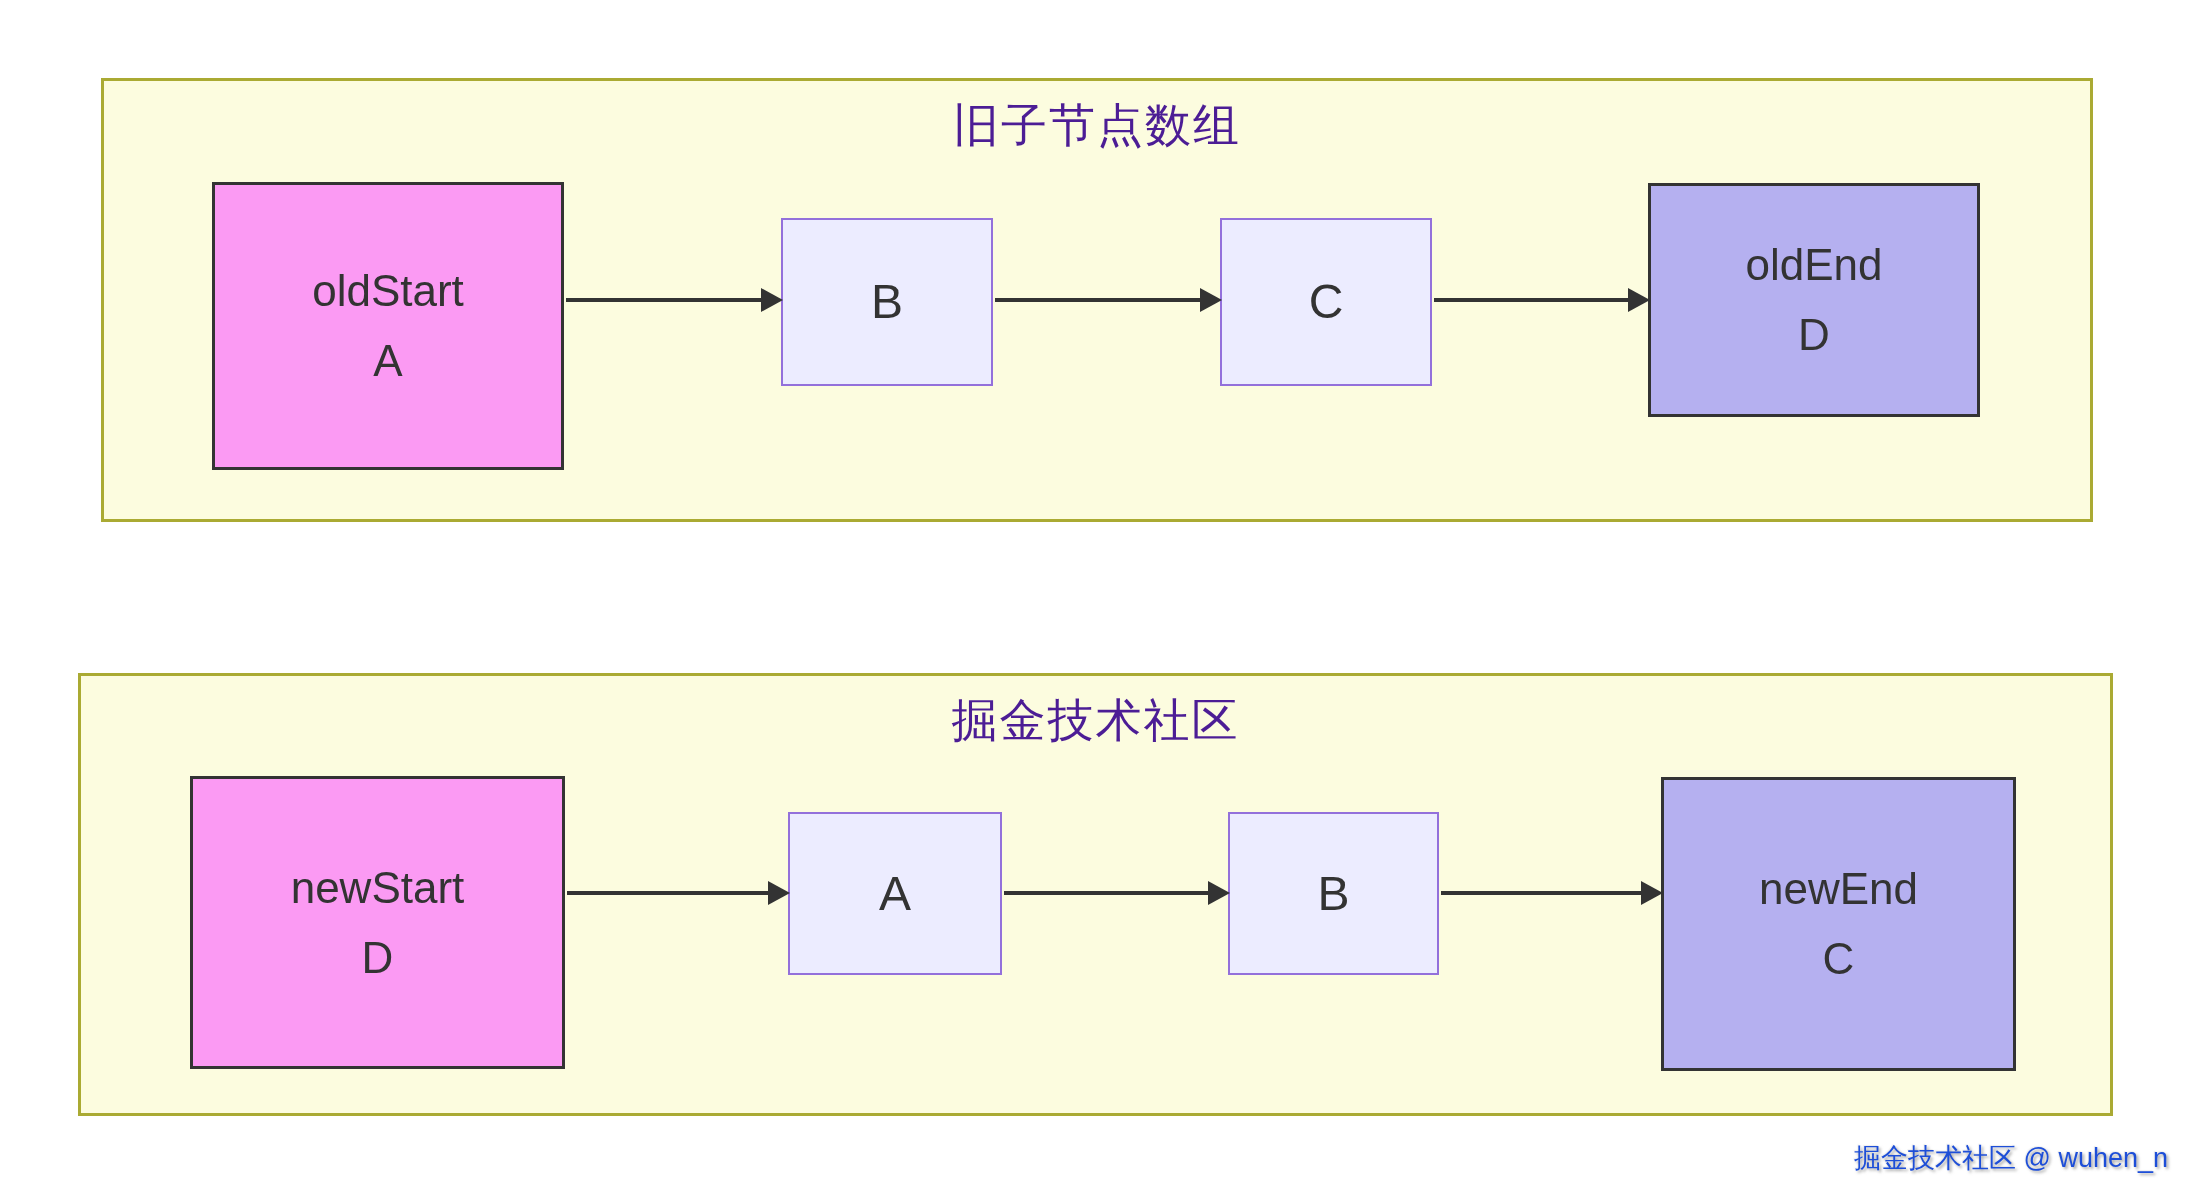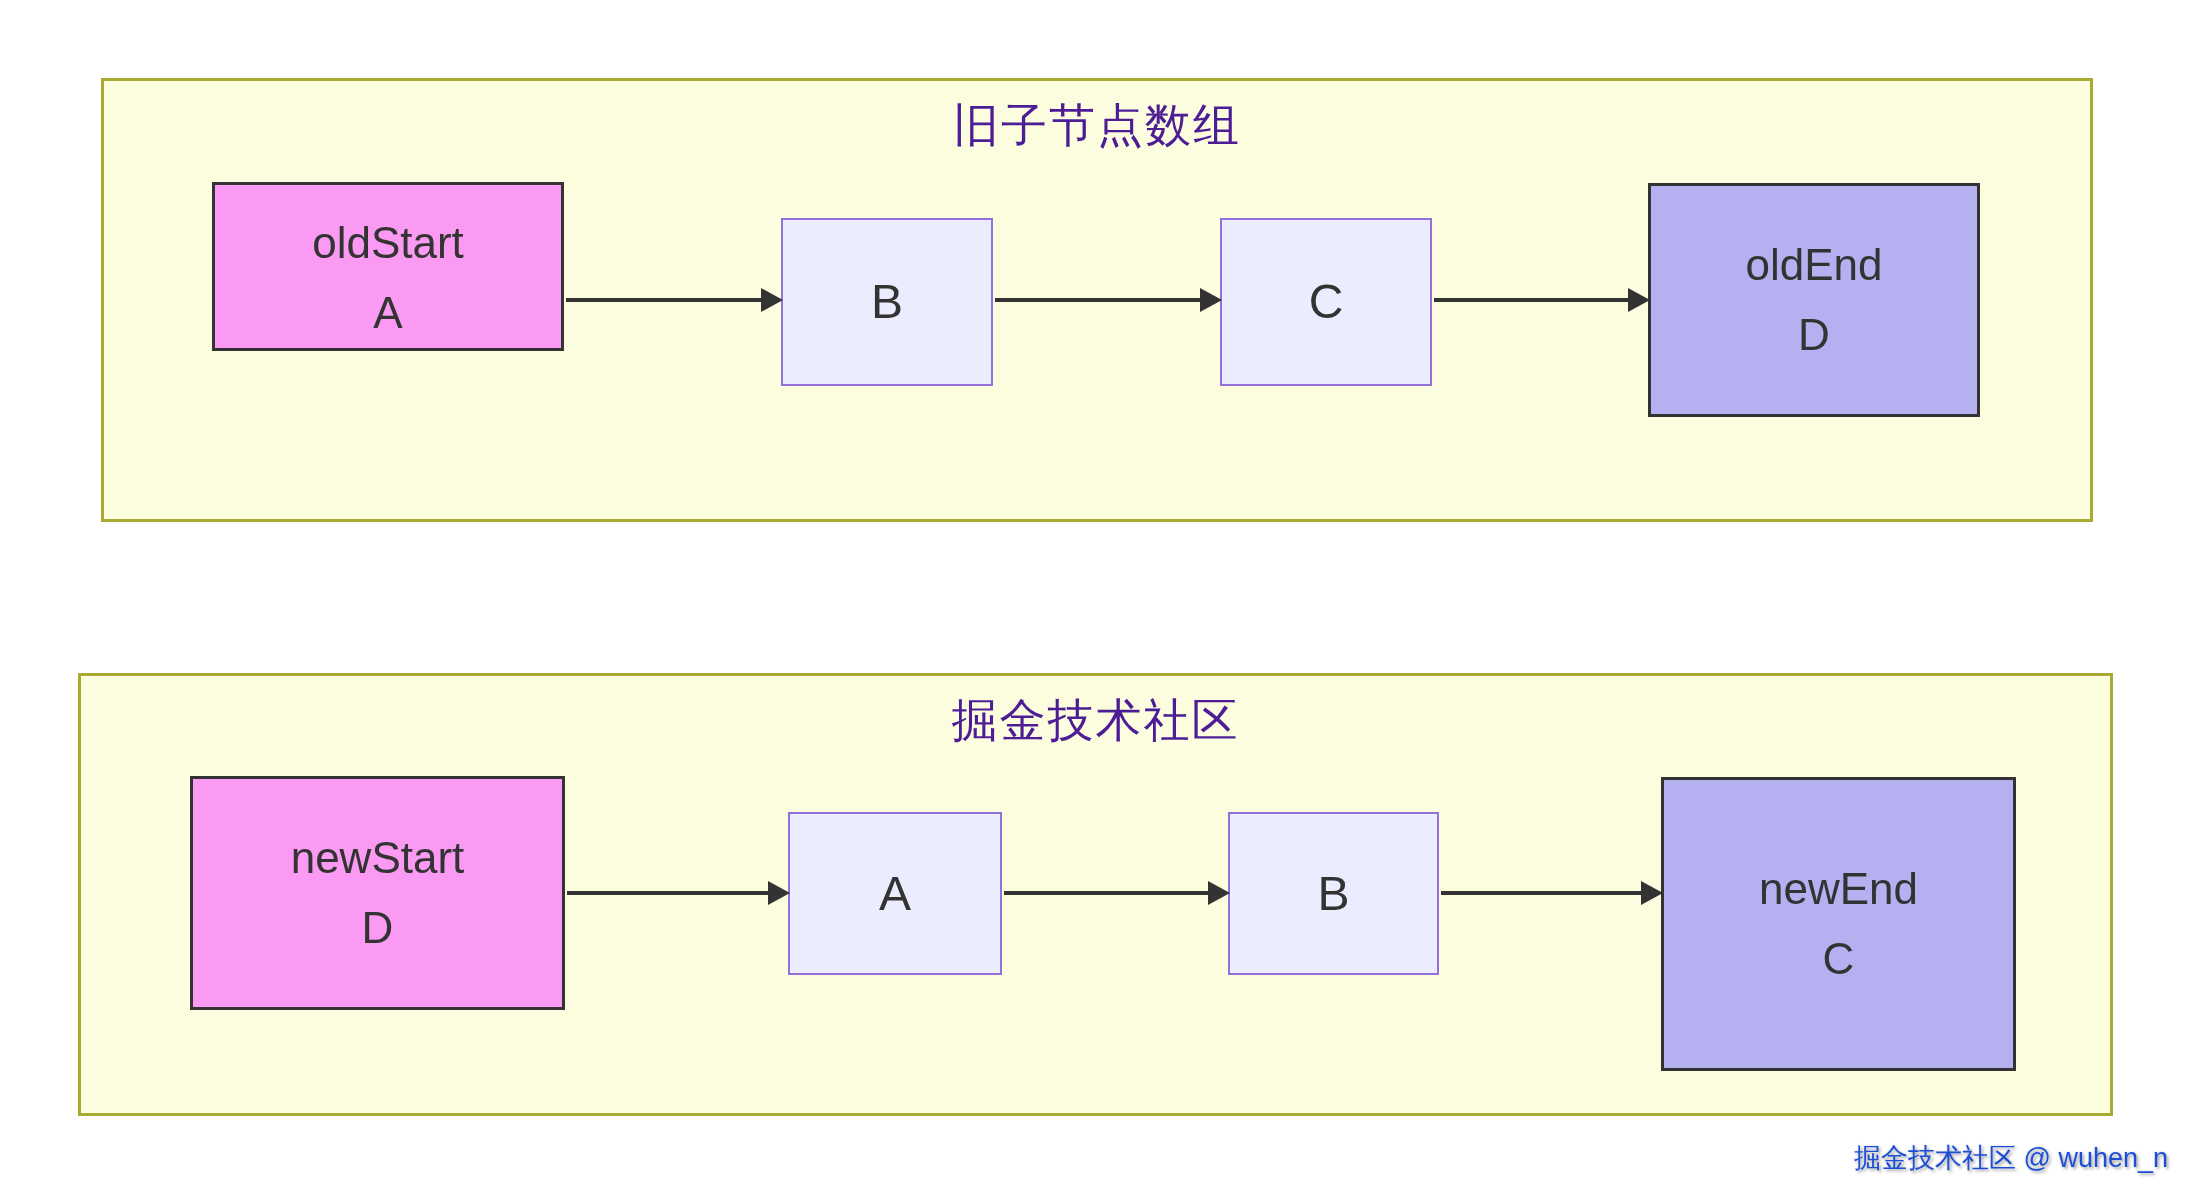--- a/index.html
+++ b/index.html
@@ -43,26 +43,26 @@
     justify-content: center;
     color: #333333;
     text-align: center;
   }
   .node-start { background: #fb9af3; border: 3px solid #333333; }
   .node-end   { background: #b5b0f0; border: 3px solid #333333; }
   .node-plain { background: #ececff; border: 2px solid #9370db; }
   .node-two-line { font-size: 44px; line-height: 70px; }
   .node-letter   { font-size: 48px; line-height: 48px; }
 
-  .n-oldstart { left: 212px;  top: 182px; width: 352px; height: 169px; justify-content: flex-end; }
+  .n-oldstart { left: 212px;  top: 182px; width: 352px; height: 288px; }
   .n-b1       { left: 781px;  top: 218px; width: 212px; height: 168px; }
   .n-c1       { left: 1220px; top: 218px; width: 212px; height: 168px; }
   .n-oldend   { left: 1648px; top: 183px; width: 332px; height: 234px; }
 
-  .n-newstart { left: 190px;  top: 776px; width: 375px; height: 234px; }
+  .n-newstart { left: 190px;  top: 776px; width: 375px; height: 293px; }
   .n-a2       { left: 788px;  top: 812px; width: 214px; height: 163px; }
   .n-b2       { left: 1228px; top: 812px; width: 211px; height: 163px; }
   .n-newend   { left: 1661px; top: 777px; width: 355px; height: 294px; }
 
   
   .arrow {
     position: absolute;
     height: 4px;
     background: #333333;
   }

